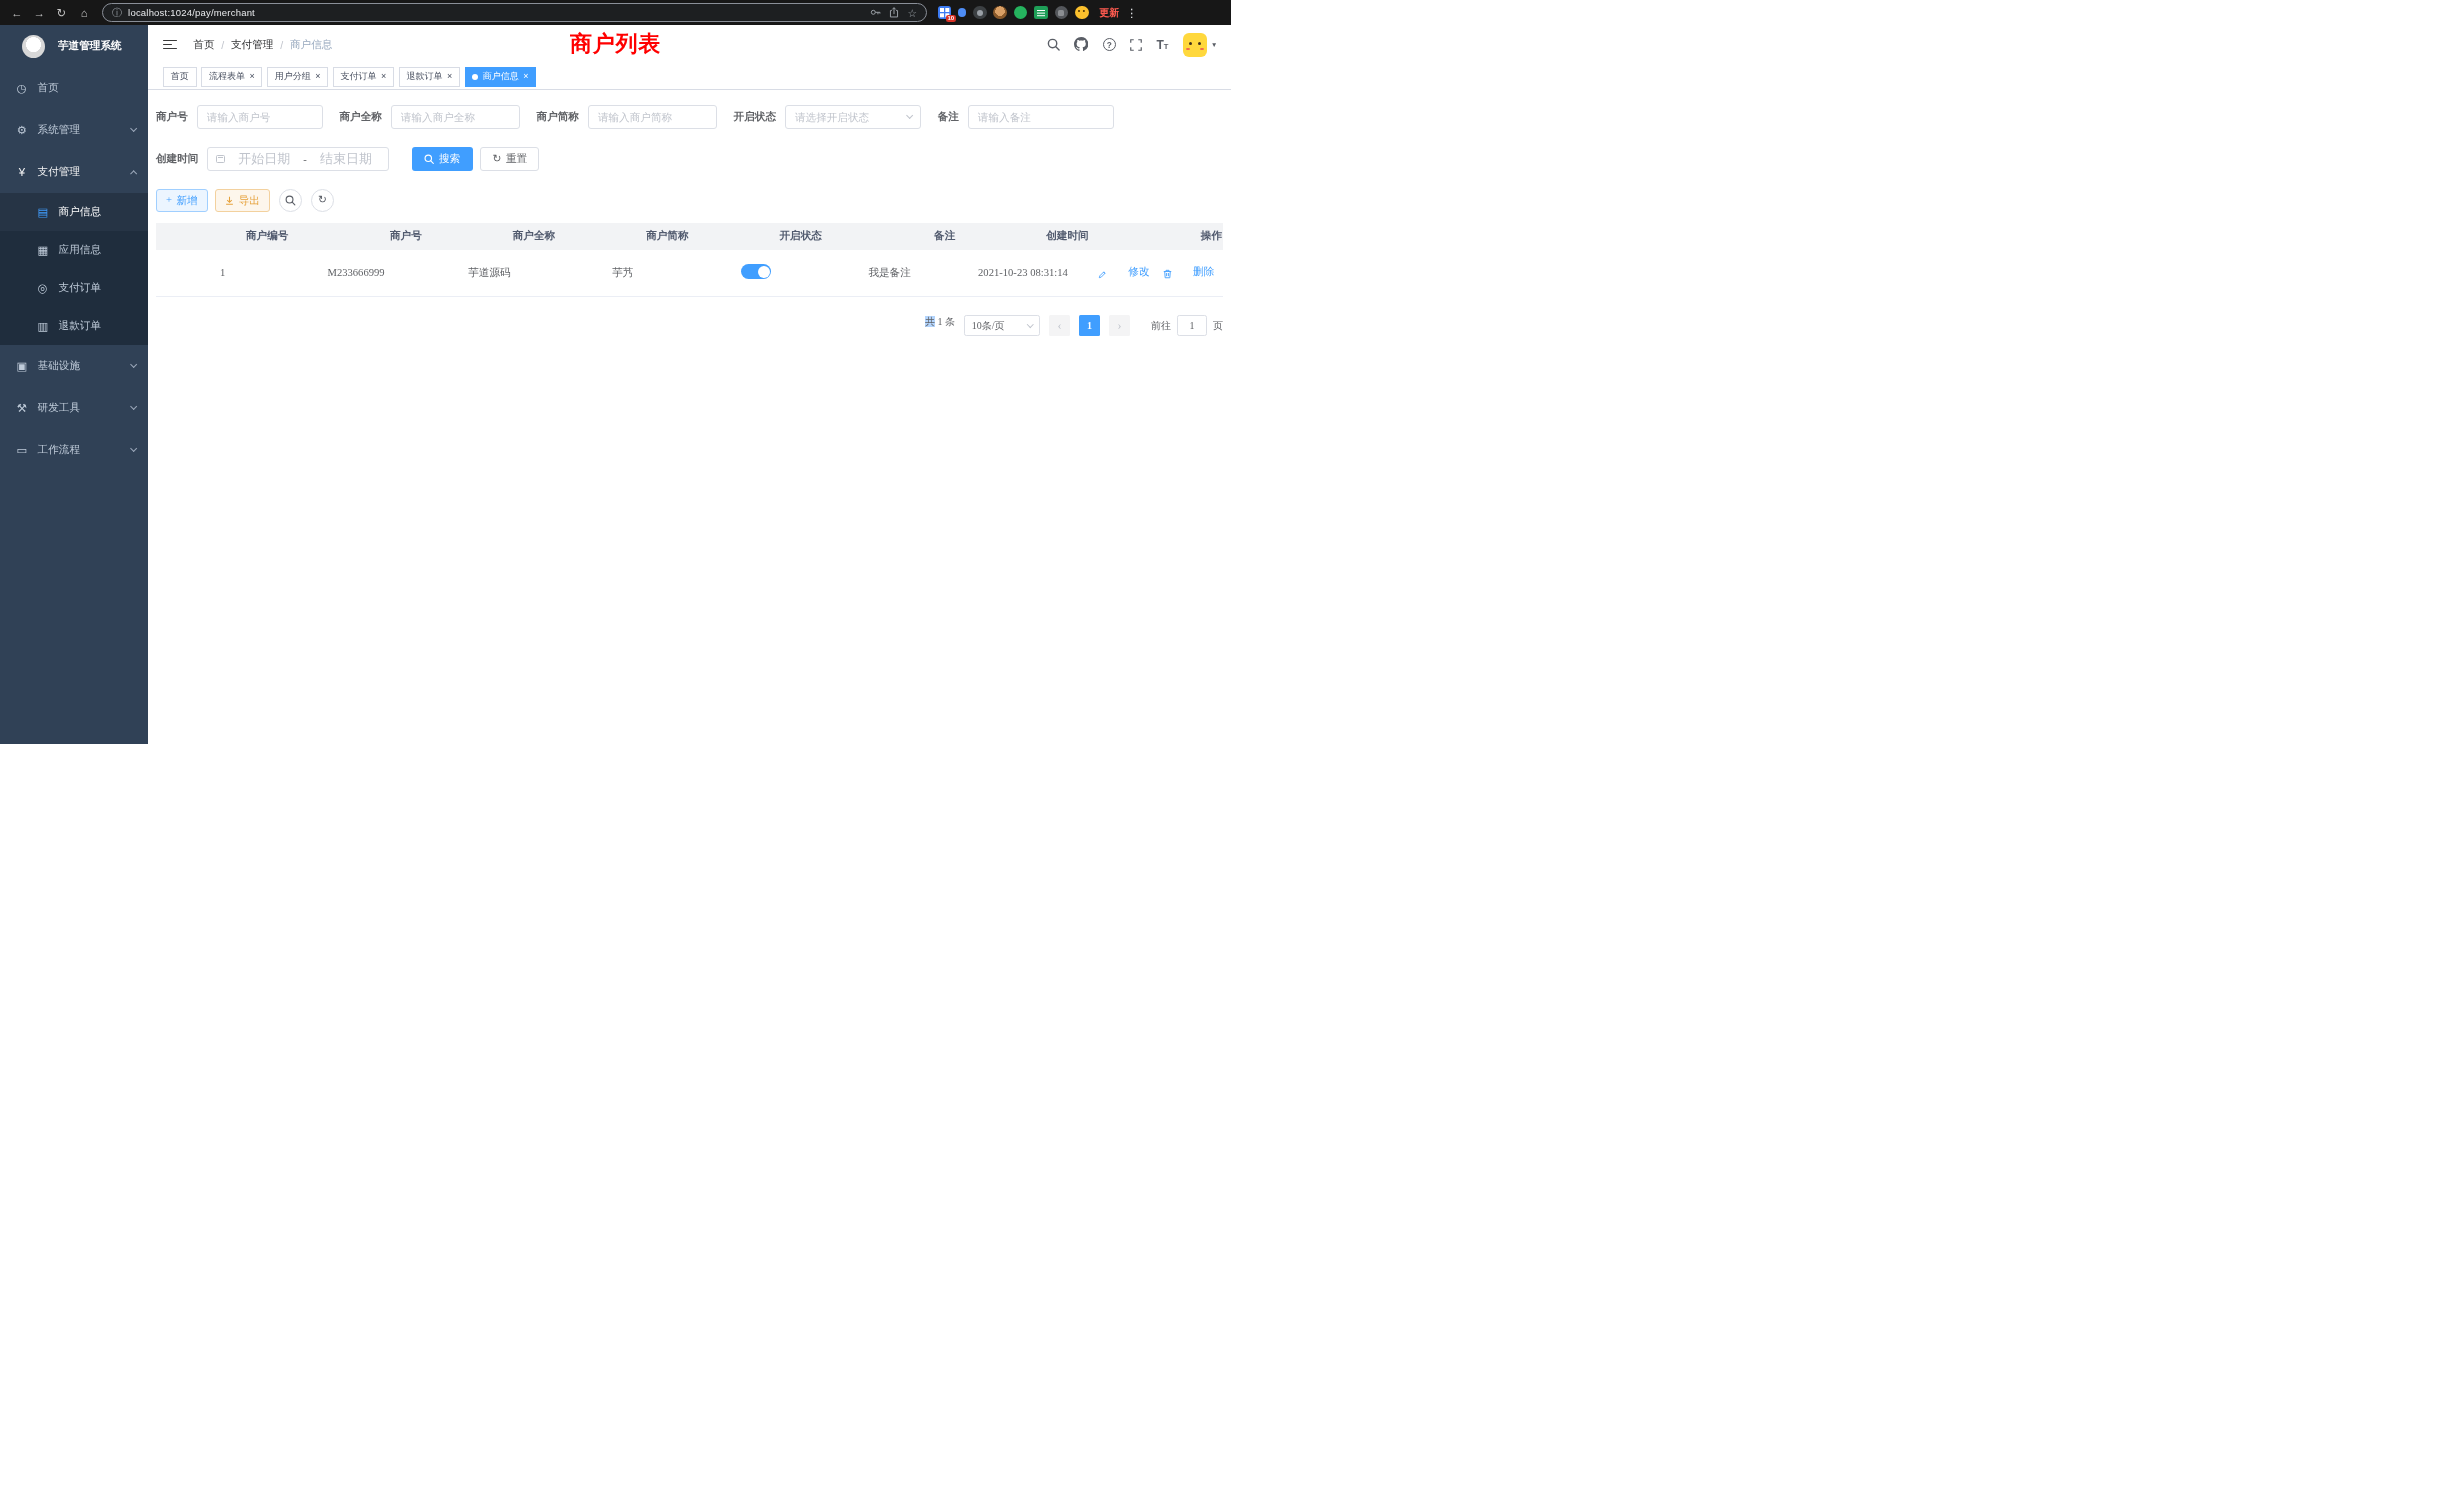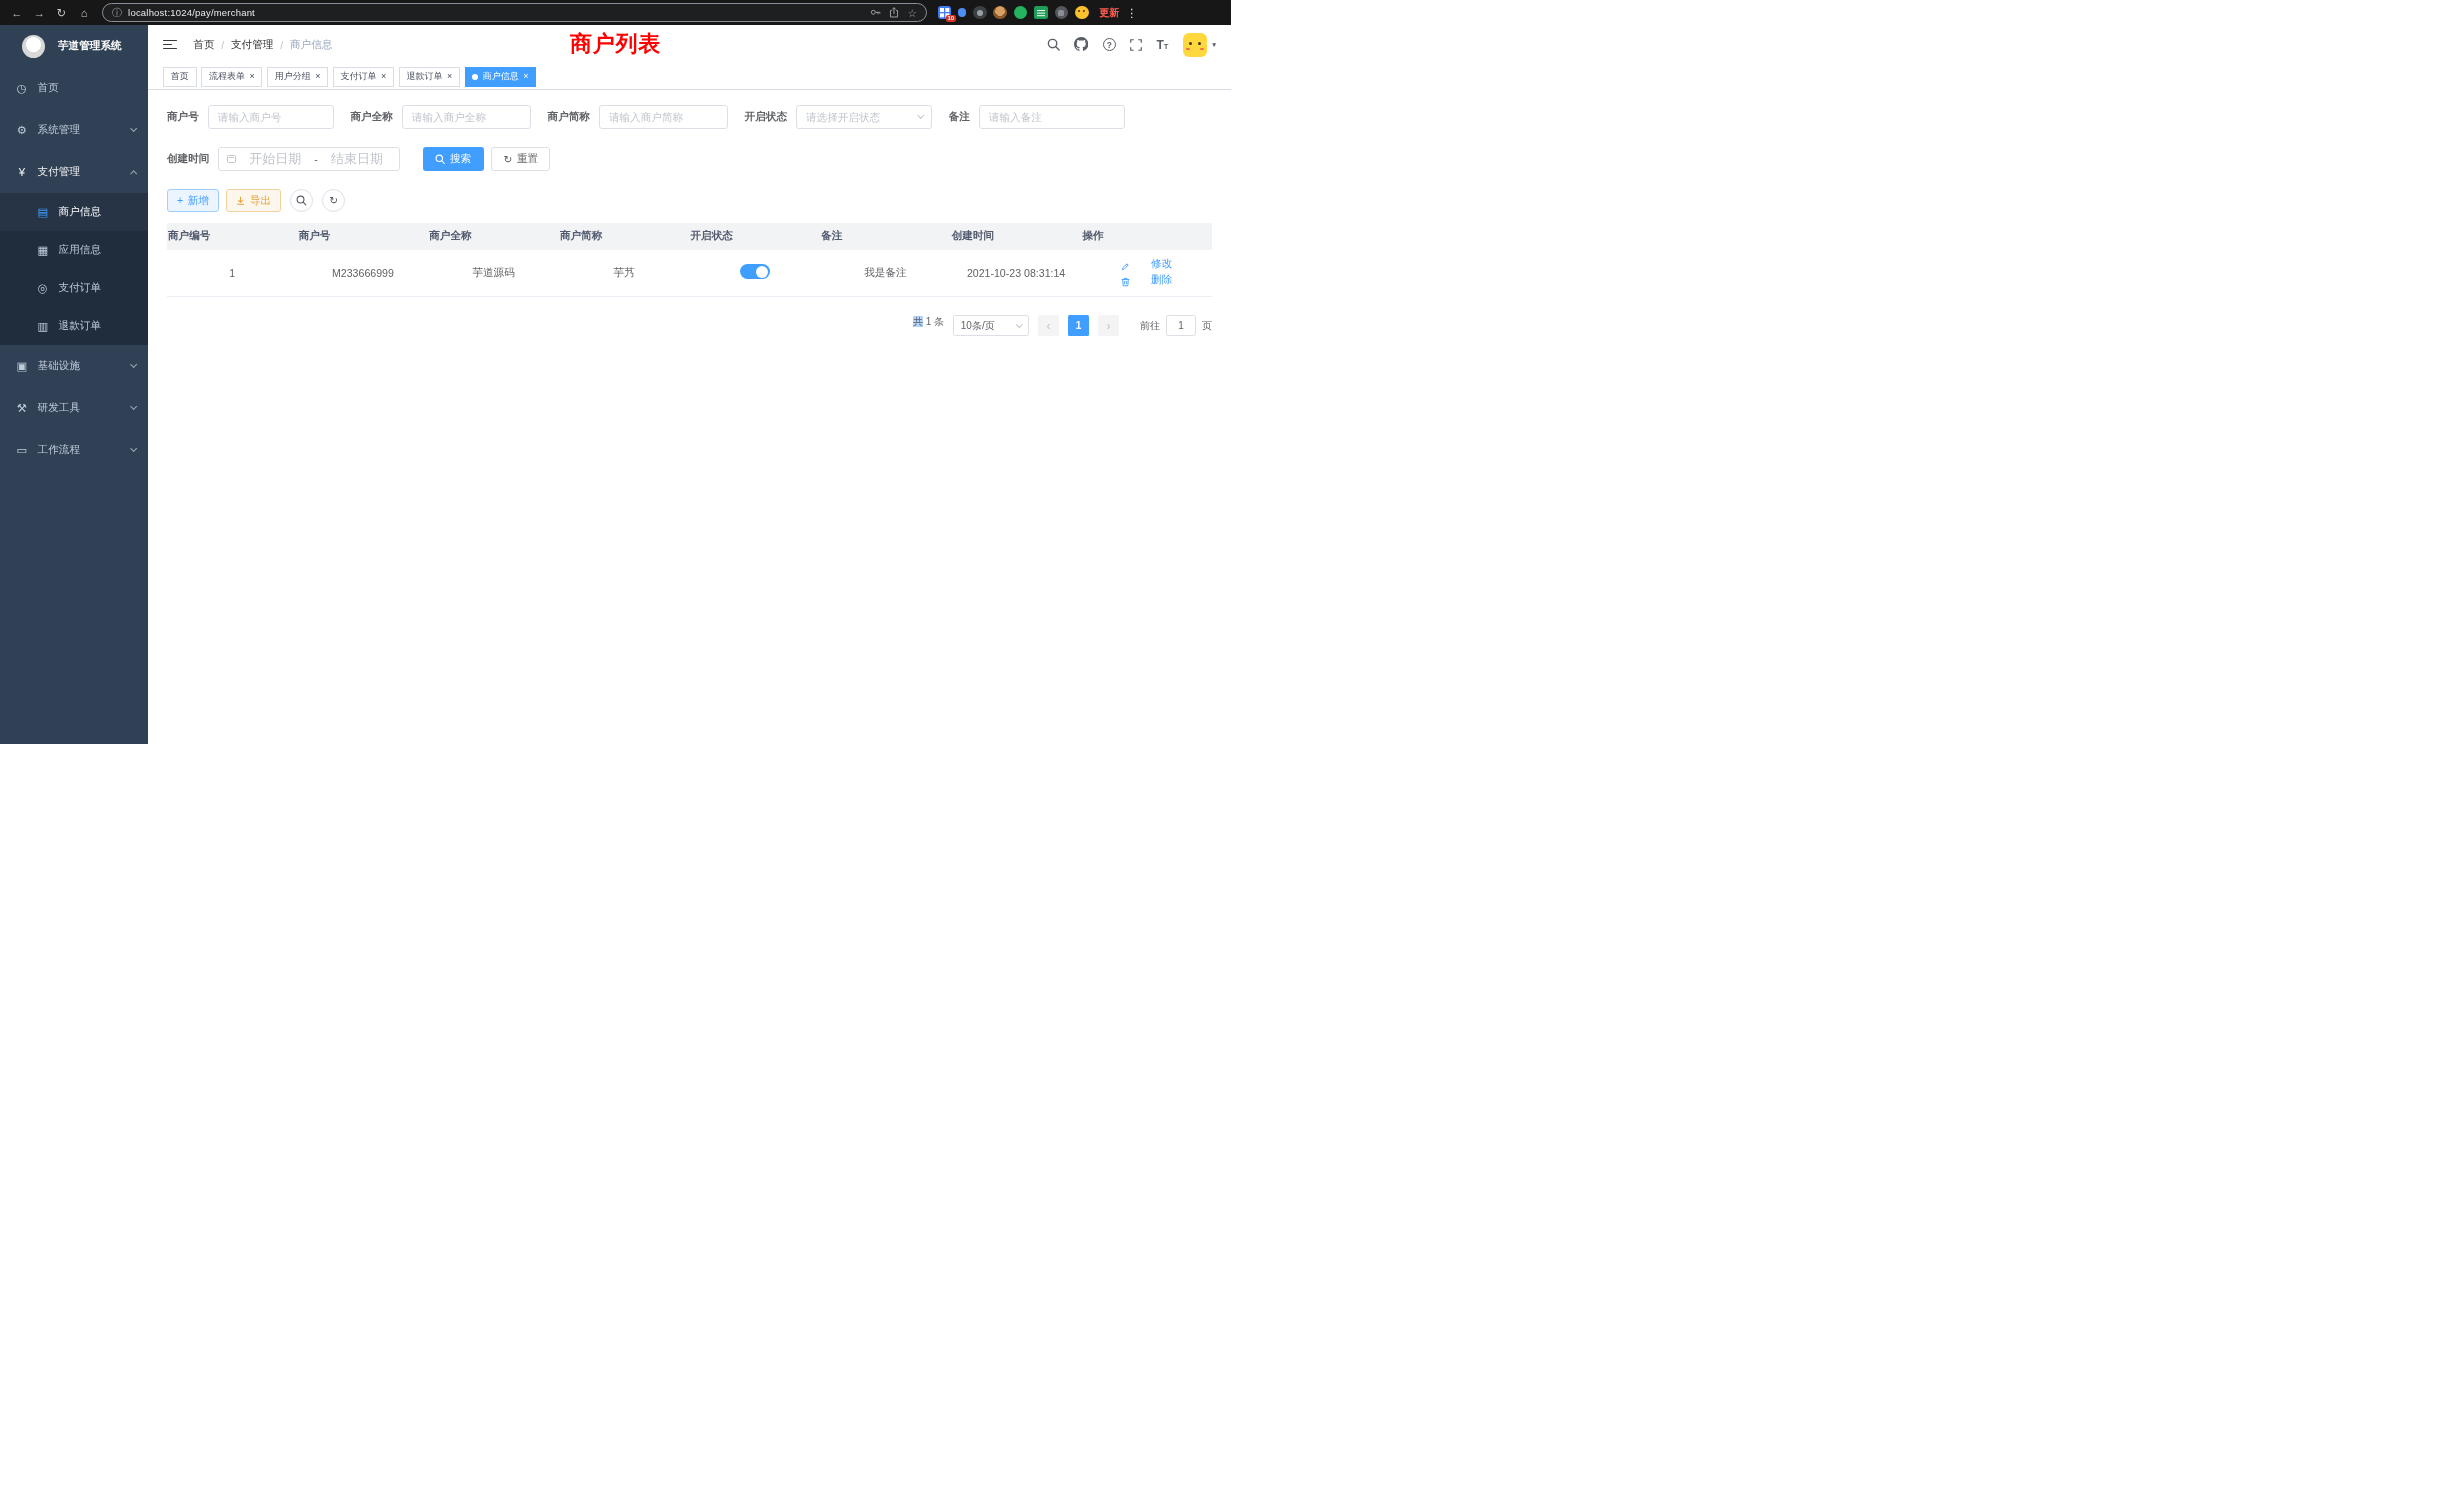--- a/index.html
+++ b/index.html
@@ -84,21 +84,21 @@
 
   
   .tabsbar{height:26px;border-bottom:0.8px solid #d8dce5;display:flex;align-items:center;padding:0 15px;gap:4.5px;}
   .tab{height:20px;display:flex;align-items:center;gap:4.5px;padding:0 6.8px;border:0.8px solid #d8dce5;background:#fff;
        font-size:9px;color:#495060;cursor:pointer;white-space:nowrap;}
   .tab .x{font-size:9px;line-height:1;}
   .tab.active{background:#409EFF;border-color:#409EFF;color:#fff;}
   .tab .dot{width:6px;height:6px;background:#fff;border-radius:50%;flex:none;}
 
   
-  .content{padding:15px 19px 0;}
+  .content{padding:15px 8px 0;font-family:Liberation Serif, serif;}
   .form-row{display:flex;align-items:center;margin-bottom:18px;}
   .fitem{display:flex;align-items:center;margin-right:16.7px;}
   .flabel{font-size:10.6px;font-weight:700;color:#606266;margin-right:9px;white-space:nowrap;}
   .finput{height:24px;border:0.8px solid #dcdfe6;border-radius:3px;padding:0 9px;font-size:10.6px;color:#606266;
           background:#fff;outline:none;font-family:inherit;}
   .finput::placeholder{color:#c0c4cc;}
   .w166{width:126px;}.w170{width:129px;}.w180{width:136px;}.w192{width:146px;}
   .select-wrap{position:relative;}
   .select-wrap .finput{padding-right:21px;}
   .sel-chev{position:absolute;right:8.3px;top:8.3px;width:5.3px;height:5.3px;border-right:1.1px solid #c0c4cc;
@@ -117,21 +117,21 @@
   .btn-plain-primary{background:#ecf5ff;border-color:#a0cfff;color:#409EFF;height:23px;padding:0 9px;}
   .btn-plain-warning{background:#fdf6ec;border-color:#f3d19e;color:#e6a23c;height:23px;padding:0 9px;margin-left:7.6px;}
   .ric{font-size:10.6px;line-height:1;}
 
   .toolbar-row{display:flex;align-items:center;margin:0 0 10.6px;}
   .circle-btn{width:23px;height:23px;border-radius:50%;border:0.8px solid #dcdfe6;background:#fff;color:#5a5e66;
               display:flex;align-items:center;justify-content:center;cursor:pointer;margin-left:9px;flex:none;}
   .circle-btn:first-of-type{margin-left:auto;}
 
   table{width:100%;border-collapse:collapse;table-layout:fixed;}
-  thead th{background:#f2f3f5;height:27px;font-size:10.6px;font-weight:700;color:#515a6e;text-align:left;}
+  thead th{background:#f2f3f5;height:27px;font-size:10.6px;font-weight:700;color:#515a6e;text-align:right;}
   tbody td{height:47px;text-align:center;font-size:10.6px;color:#606266;border-bottom:0.8px solid #ebeef5;}
   .toggle{width:30px;height:15px;background:#409EFF;border-radius:7.6px;position:relative;display:inline-block;cursor:pointer;}
   .toggle::after{content:"";position:absolute;right:1.5px;top:1.5px;width:12px;height:12px;border-radius:50%;background:#fff;}
   .op-link{color:#409EFF;font-size:10.6px;cursor:pointer;display:inline-flex;align-items:flex-end;gap:21px;margin:0 6.8px;}
 
   .pag{display:flex;justify-content:flex-end;margin-top:18px;font-size:10px;color:#606266;}
   .pag > *{margin-left:9px;}
   .total .hl{background:#b3d4fc;}
   .size-select{width:76px;height:21px;border:0.8px solid #dcdfe6;border-radius:2.3px;display:flex;align-items:center;
                justify-content:space-between;padding:0 6.8px;color:#606266;cursor:pointer;}

